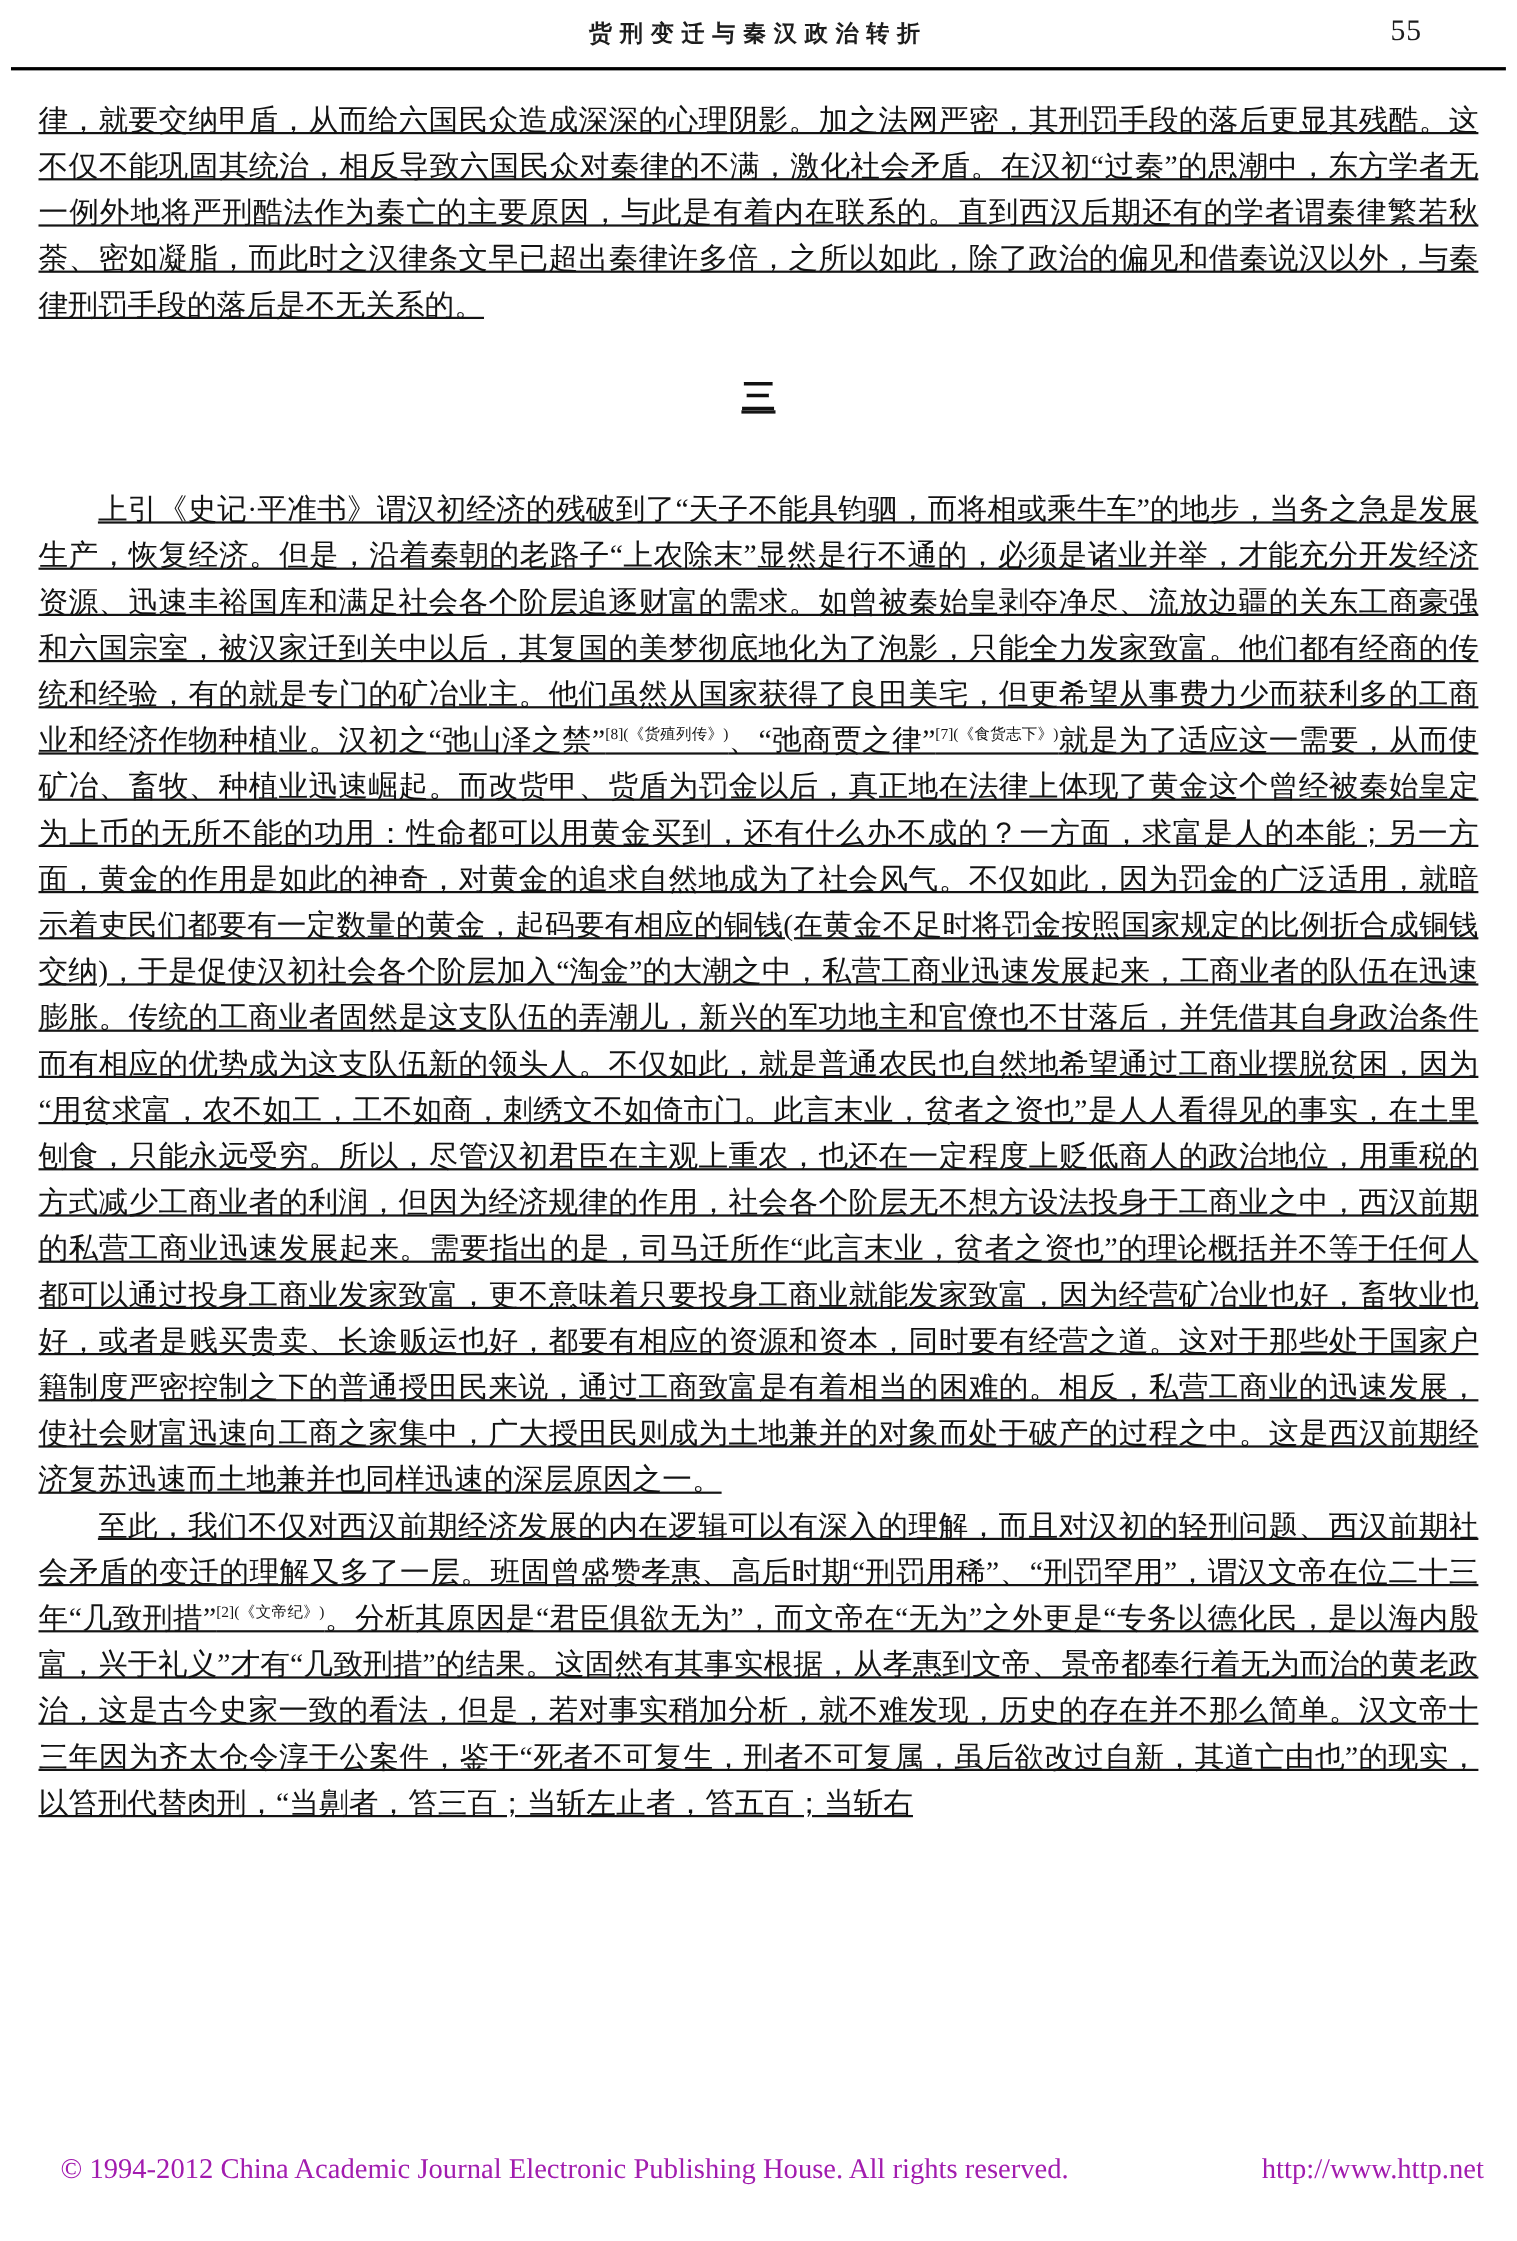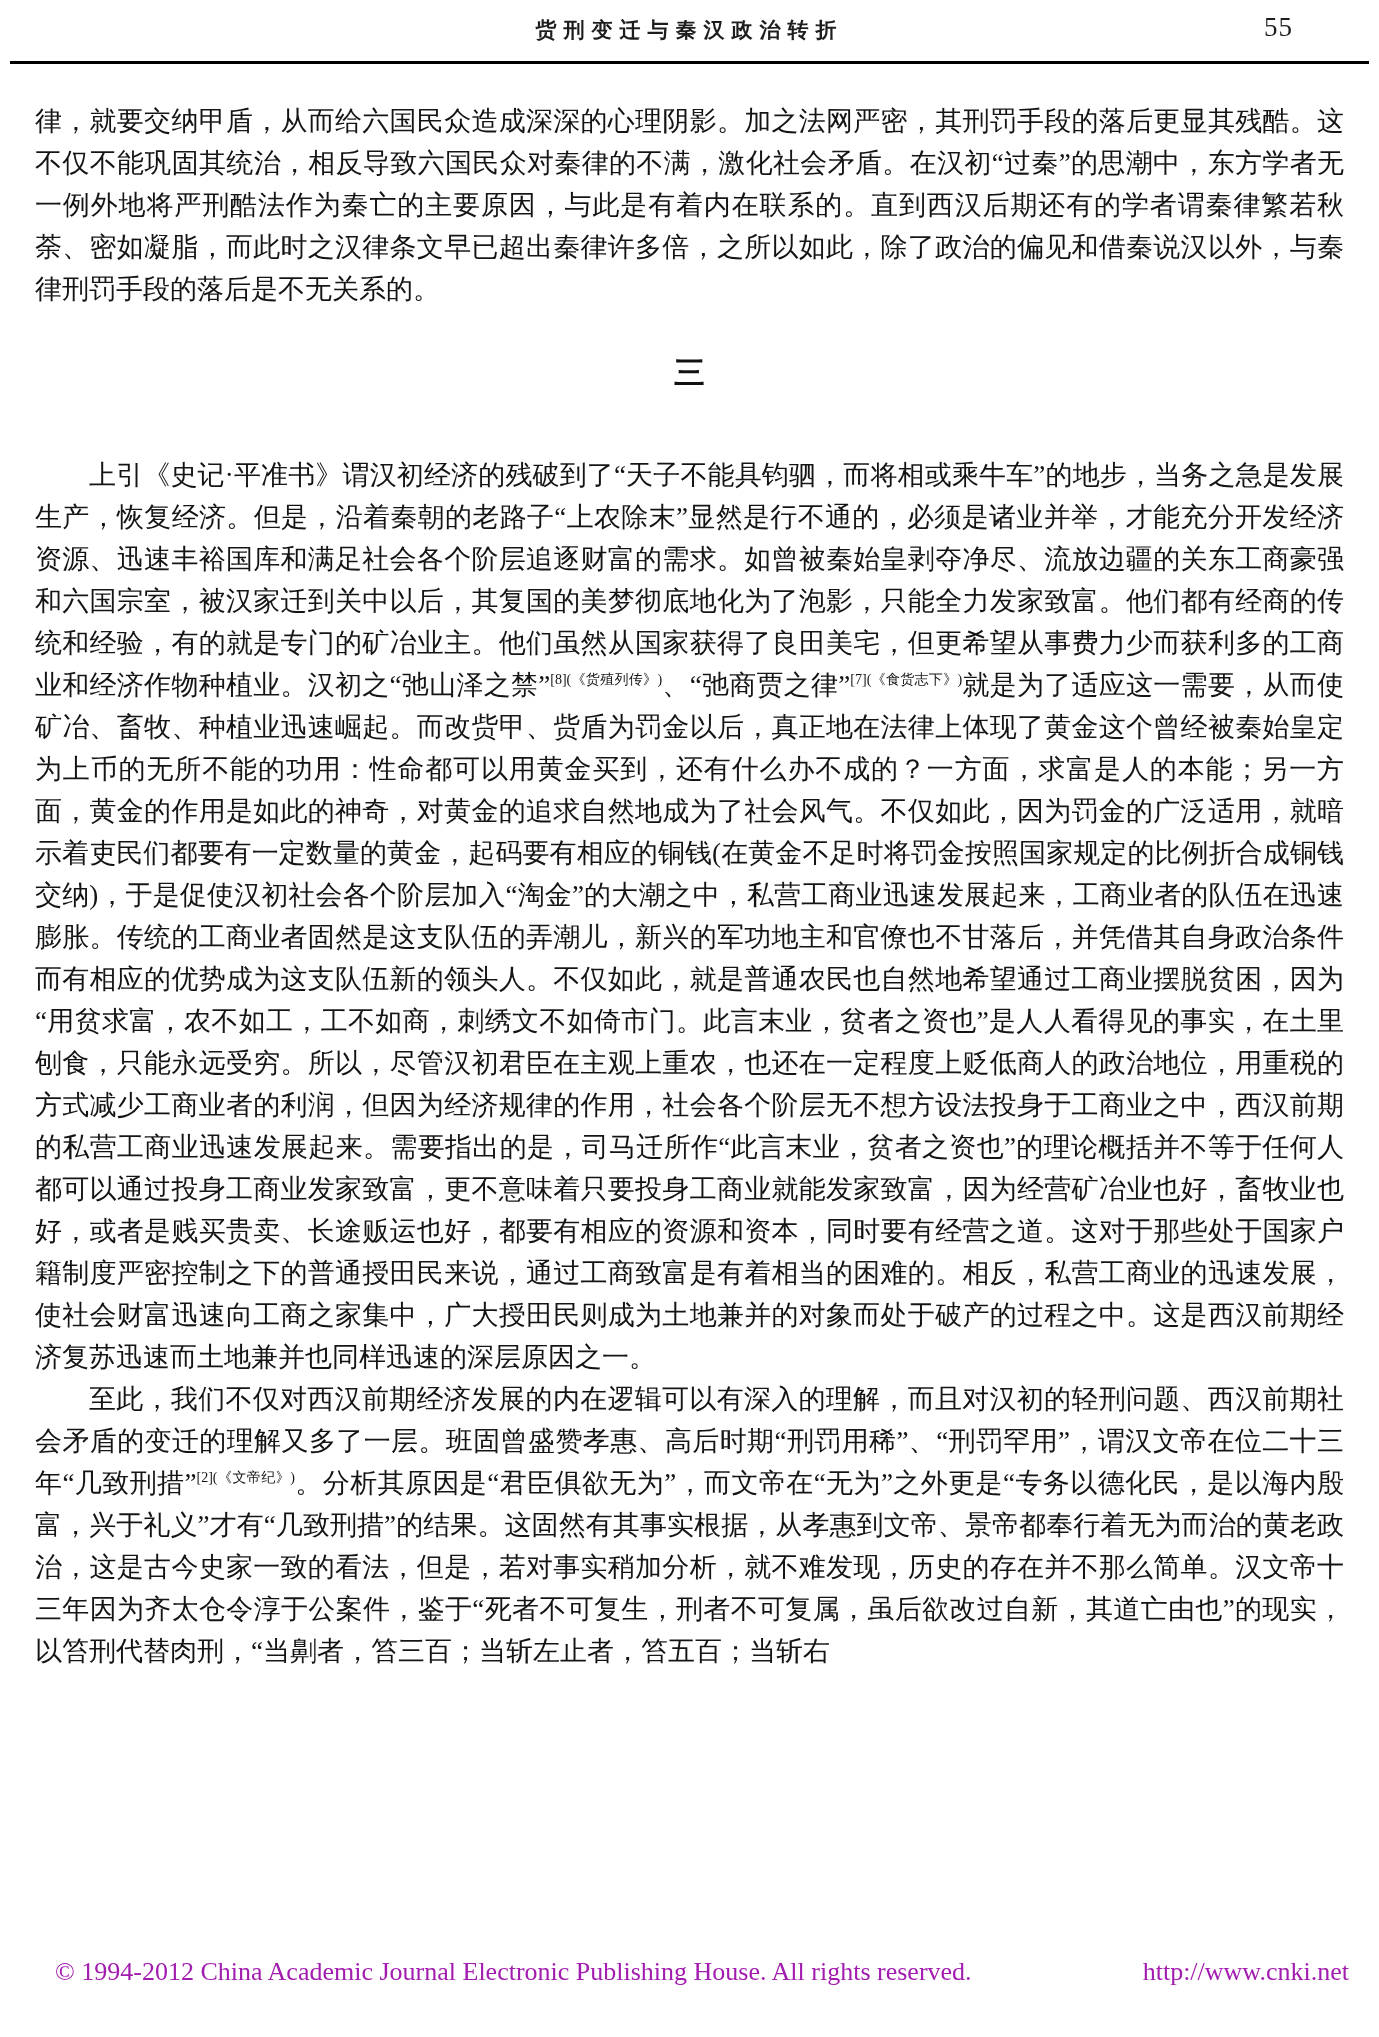--- a/index.html
+++ b/index.html
@@ -36,28 +36,29 @@
     position: absolute;
     top: 61px;
     left: 10px;
     right: 10px;
     height: 3px;
     background: #000000;
   }
   
   .article-body {
     position: absolute;
-    top: 100px;
+    top: 88px;
     left: 35px;
     width: 1309px;
     font-size: 27px;
     line-height: 42px;
     text-align: justify;
     text-justify: inter-character;
     color: #141414;
+    text-decoration: underline;
   }
   p.para { margin: 0; padding: 0; }
   p.para.indent { text-indent: 2em; }
   sup.cite {
     font-size: 0.52em;
     line-height: 0;
     vertical-align: super;
     letter-spacing: 0;
   }
   .section-heading {
@@ -99,16 +100,16 @@
     <h2 class="section-heading">三</h2>
 
     <div>
         <p class="para indent">上引《史记·平准书》谓汉初经济的残破到了“天子不能具钧驷，而将相或乘牛车”的地步，当务之急是发展生产，恢复经济。但是，沿着秦朝的老路子“上农除末”显然是行不通的，必须是诸业并举，才能充分开发经济资源、迅速丰裕国库和满足社会各个阶层追逐财富的需求。如曾被秦始皇剥夺净尽、流放边疆的关东工商豪强和六国宗室，被汉家迁到关中以后，其复国的美梦彻底地化为了泡影，只能全力发家致富。他们都有经商的传统和经验，有的就是专门的矿冶业主。他们虽然从国家获得了良田美宅，但更希望从事费力少而获利多的工商业和经济作物种植业。汉初之“弛山泽之禁”<sup class="cite">[8](《货殖列传》)</sup>、“弛商贾之律”<sup class="cite">[7](《食货志下》)</sup>就是为了适应这一需要，从而使矿冶、畜牧、种植业迅速崛起。而改赀甲、赀盾为罚金以后，真正地在法律上体现了黄金这个曾经被秦始皇定为上币的无所不能的功用：性命都可以用黄金买到，还有什么办不成的？一方面，求富是人的本能；另一方面，黄金的作用是如此的神奇，对黄金的追求自然地成为了社会风气。不仅如此，因为罚金的广泛适用，就暗示着吏民们都要有一定数量的黄金，起码要有相应的铜钱(在黄金不足时将罚金按照国家规定的比例折合成铜钱交纳)，于是促使汉初社会各个阶层加入“淘金”的大潮之中，私营工商业迅速发展起来，工商业者的队伍在迅速膨胀。传统的工商业者固然是这支队伍的弄潮儿，新兴的军功地主和官僚也不甘落后，并凭借其自身政治条件而有相应的优势成为这支队伍新的领头人。不仅如此，就是普通农民也自然地希望通过工商业摆脱贫困，因为“用贫求富，农不如工，工不如商，刺绣文不如倚市门。此言末业，贫者之资也”是人人看得见的事实，在土里刨食，只能永远受穷。所以，尽管汉初君臣在主观上重农，也还在一定程度上贬低商人的政治地位，用重税的方式减少工商业者的利润，但因为经济规律的作用，社会各个阶层无不想方设法投身于工商业之中，西汉前期的私营工商业迅速发展起来。需要指出的是，司马迁所作“此言末业，贫者之资也”的理论概括并不等于任何人都可以通过投身工商业发家致富，更不意味着只要投身工商业就能发家致富，因为经营矿冶业也好，畜牧业也好，或者是贱买贵卖、长途贩运也好，都要有相应的资源和资本，同时要有经营之道。这对于那些处于国家户籍制度严密控制之下的普通授田民来说，通过工商致富是有着相当的困难的。相反，私营工商业的迅速发展，使社会财富迅速向工商之家集中，广大授田民则成为土地兼并的对象而处于破产的过程之中。这是西汉前期经济复苏迅速而土地兼并也同样迅速的深层原因之一。</p>
         <p class="para indent">至此，我们不仅对西汉前期经济发展的内在逻辑可以有深入的理解，而且对汉初的轻刑问题、西汉前期社会矛盾的变迁的理解又多了一层。班固曾盛赞孝惠、高后时期“刑罚用稀”、“刑罚罕用”，谓汉文帝在位二十三年“几致刑措”<sup class="cite">[2](《文帝纪》)</sup>。分析其原因是“君臣俱欲无为”，而文帝在“无为”之外更是“专务以德化民，是以海内殷富，兴于礼义”才有“几致刑措”的结果。这固然有其事实根据，从孝惠到文帝、景帝都奉行着无为而治的黄老政治，这是古今史家一致的看法，但是，若对事实稍加分析，就不难发现，历史的存在并不那么简单。汉文帝十三年因为齐太仓令淳于公案件，鉴于“死者不可复生，刑者不可复属，虽后欲改过自新，其道亡由也”的现实，以笞刑代替肉刑，“当劓者，笞三百；当斩左止者，笞五百；当斩右</p>
       </div>
   </div>
 
   <div class="watermark-footer">
     <span>© 1994-2012 China Academic Journal Electronic Publishing House. All rights reserved.</span>
-    <span>http://www.cnki.net</span>
+    <span>http://www.http.net</span>
   </div>
 
 </div>
 
 </body></html>

